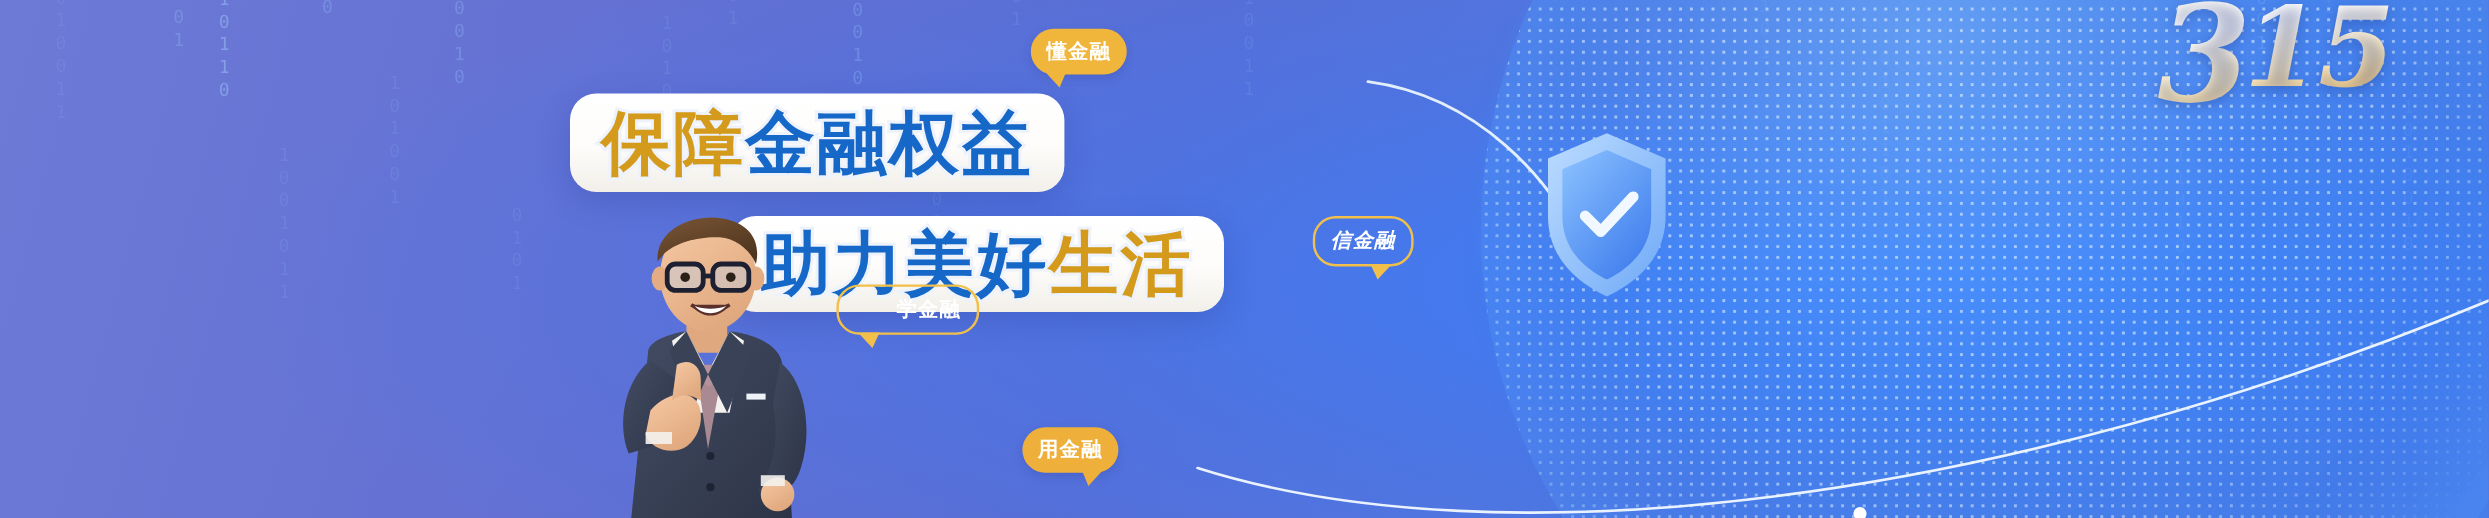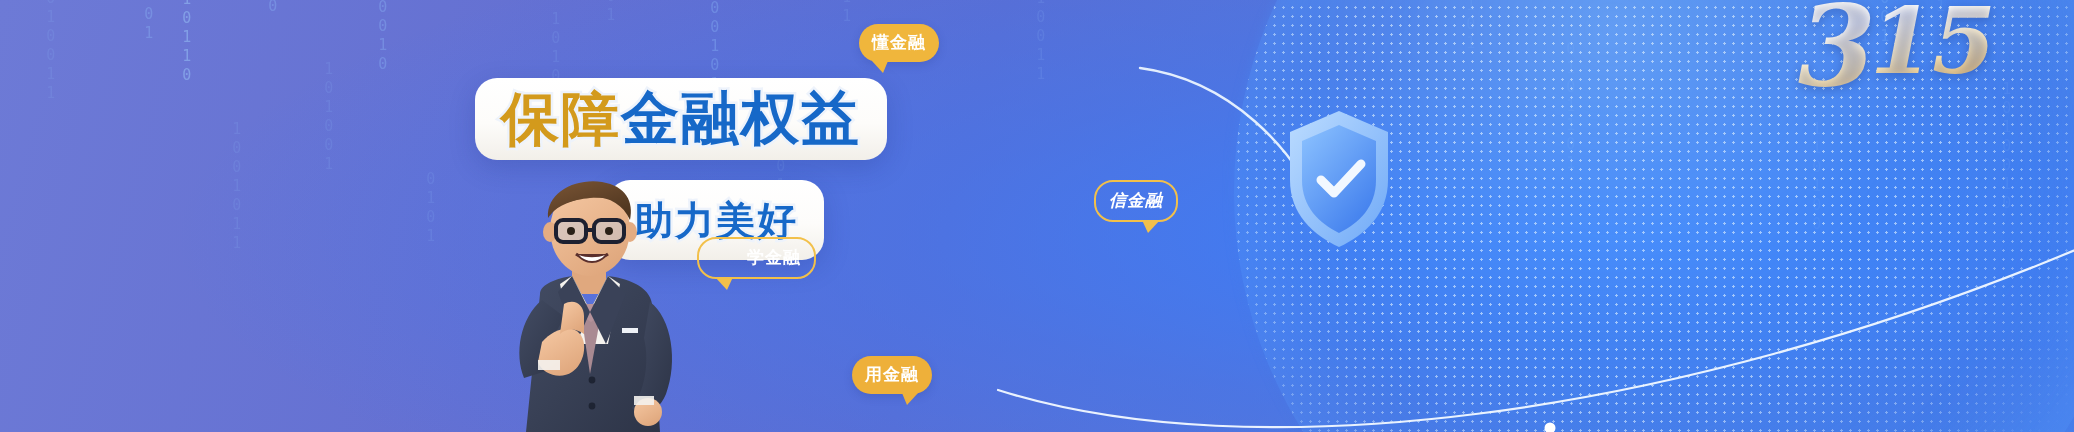--- a/index.html
+++ b/index.html
@@ -85,28 +85,28 @@
     font-weight:700;white-space:nowrap;line-height:1;
     display:flex;align-items:center;height:100%;
     padding:0 26px;letter-spacing:2px;
   }
   .bubble .gold{
     color:#d39a1c;
     -webkit-text-stroke:5px #eef3fb;paint-order:stroke fill;
   }
   .bubble .blue{
     color:#1668c8;
-    -webkit-text-stroke:5px #eef3fb;paint-order:stroke fill;font-family:Liberation Serif, serif;
+    -webkit-text-stroke:5px #eef3fb;paint-order:stroke fill;
   }
   .tail{position:absolute;width:0;height:0;}
 
   .bubble-1{left:475px;top:78px;height:82px;}
   .bubble-1 .txt{font-size:58px;}
   .bubble-2{left:608px;top:180px;height:80px;}
-  .bubble-2 .txt{font-size:39px;text-align:center;}
+  .bubble-2 .txt{font-size:58px;text-align:center;}
 
   
   .tag{
     position:absolute;border-radius:19px;
     font-size:17px;font-weight:700;color:#ffffff;
     padding:7px 13px 8px;white-space:nowrap;letter-spacing:1px;
     font-family:"DejaVu Sans","Liberation Sans",sans-serif;
   }
   .tag.solid{background:#f0b63c;box-shadow:0 3px 8px rgba(40,60,140,.22);}
   .tag.solid.deep{background:#eeb03a;}
@@ -195,20 +195,21 @@
         <span class="blue">金融权益</span>
     </div>
     <svg class="tail" style="left:44px;bottom:-26px;" width="60" height="30" viewBox="0 0 60 30">
       <path d="M2 0 H58 L18 28 Z" fill="#f4f1ea"></path>
     </svg>
   </div>
 
   <div class="bubble bubble-2">
     <div class="txt">
       <span class="blue">助力美好</span>
+        <span class="gold">生活</span>
     </div>
     <svg class="tail" style="right:36px;bottom:-26px;" width="60" height="30" viewBox="0 0 60 30">
       <path d="M2 0 H58 L42 28 Z" fill="#f4f1ea"></path>
     </svg>
   </div>
 
   <div class="tag solid tag-1">
     <span>懂金融</span>
     <span class="tailv"></span>
   </div>

